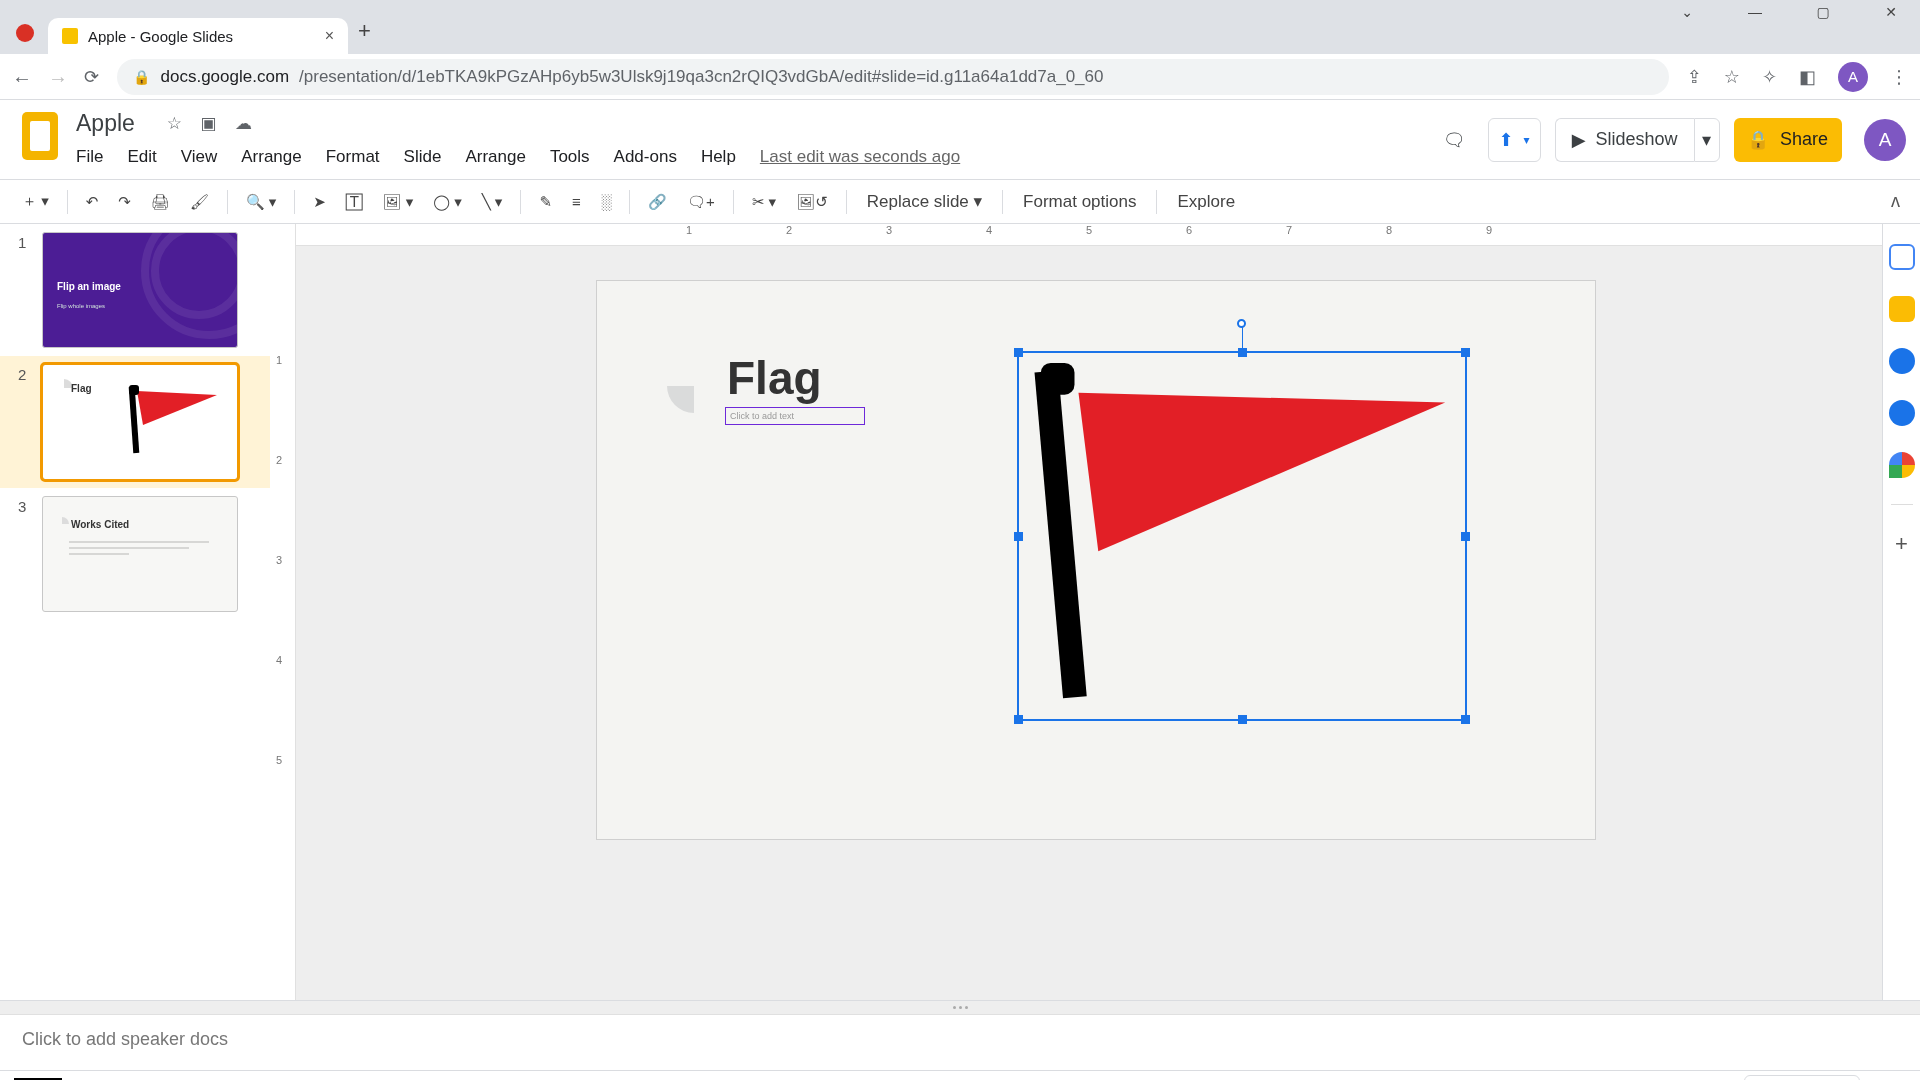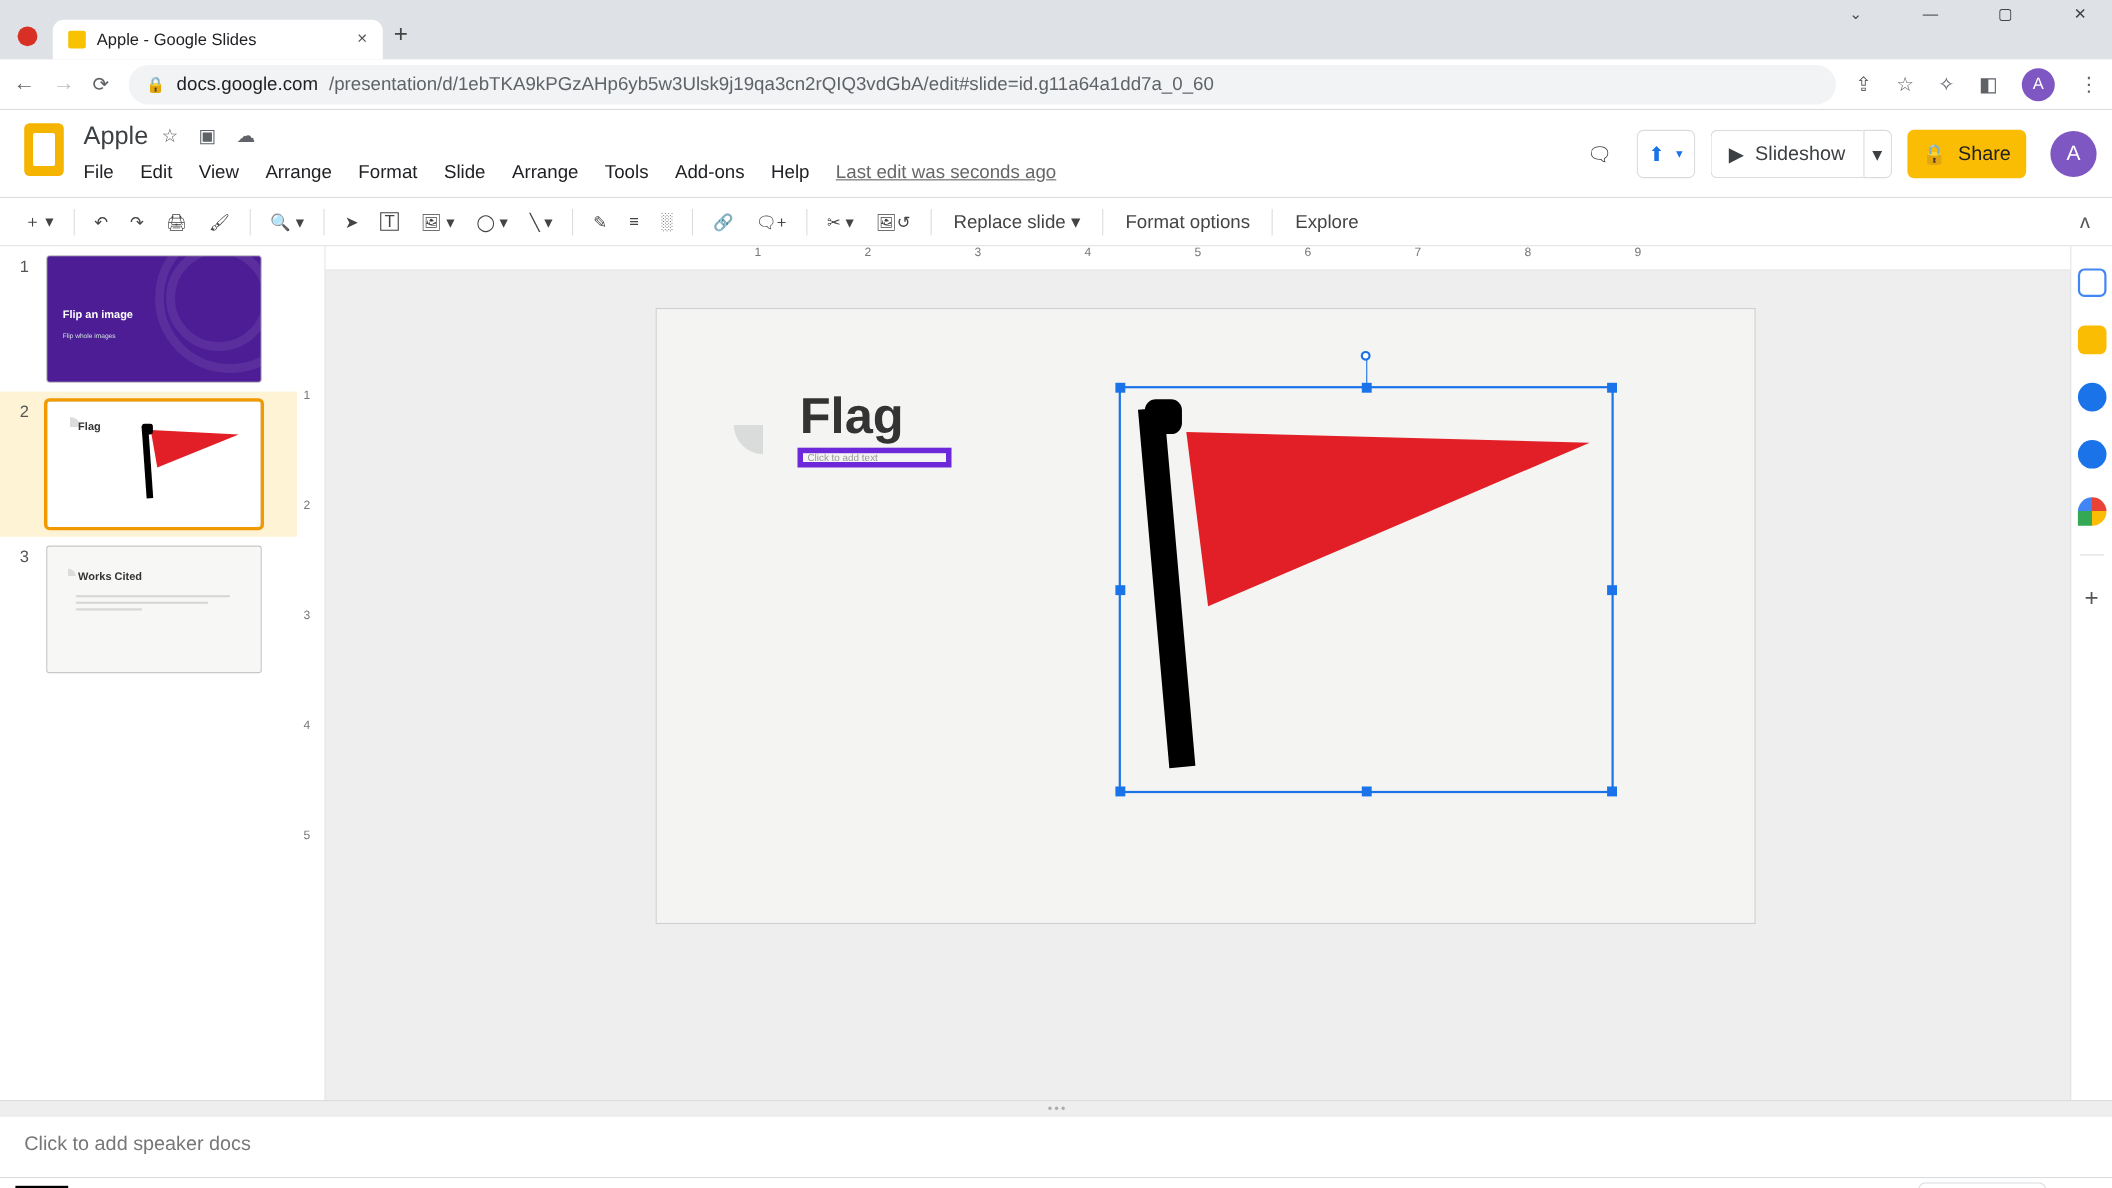--- a/index.html
+++ b/index.html
@@ -24,21 +24,21 @@
 .url-bar .lock { font-size: 14px; }
 .url-bar .url-host { color: #202124; }
 .addr-icons { display: flex; gap: 22px; align-items: center; color: #5f6368; font-size: 18px; }
 .avatar-a { width: 30px; height: 30px; border-radius: 50%; background: #7e57c2; color: #fff; display: flex; align-items: center; justify-content: center; font-size: 15px; }
 
 
 .gs-header { height: 80px; border-bottom: 1px solid #dadce0; display: flex; align-items: stretch; padding: 6px 14px 0 14px; }
 .gs-logo { width: 36px; height: 48px; margin: 6px 18px 0 8px; background: #f4b400; border-radius: 5px; position: relative; }
 .gs-logo::after { content: ""; position: absolute; inset: 9px 8px; background: #fff; border-radius: 2px; }
 .gs-title-block { display: flex; flex-direction: column; }
-.gs-title-row { display: flex; align-items: center; gap: 12px; height: 34px; }
+.gs-title-row { display: flex; align-items: center; gap: 32px; height: 34px; }
 .gs-title { font-size: 23px; color: #3c4043; }
 .gs-title-icons span { font-size: 17px; color: #5f6368; margin-right: 14px; }
 .gs-menu-row { display: flex; align-items: center; gap: 24px; font-size: 17px; color: #202124; height: 34px; }
 .gs-menu-row .lastedit { color: #666; text-decoration: underline; }
 .gs-header-right { margin-left: auto; display: flex; align-items: center; gap: 14px; padding-bottom: 6px; }
 .hr-btn { height: 44px; border: 1px solid #dadce0; border-radius: 6px; display: flex; align-items: center; padding: 0 14px; gap: 10px; font-size: 18px; color: #3c4043; background: #fff; }
 .hr-btn.present-up { color: #1a73e8; padding: 0 10px; }
 .hr-btn.slideshow { padding: 0 16px; }
 .hr-drop { width: 26px; justify-content: center; padding: 0; }
 .share-btn { background: #fbbc04; border: none; font-weight: 500; color: #222; }
@@ -74,21 +74,21 @@
 .thumb3 .t3-line { position: absolute; left: 26px; height: 2px; background: #d7d7d5; }
 
 .canvas-wrap { flex: 1; background: #eeeeee; position: relative; display: flex; }
 .vruler { width: 26px; background: #fff; border-right: 1px solid #e0e0e0; position: relative; }
 .vruler .tick, .hruler .tick { position: absolute; font-size: 11px; color: #777; }
 .hruler { position: absolute; left: 26px; right: 0; top: 0; height: 22px; background: #fff; border-bottom: 1px solid #e0e0e0; }
 .canvas-inner { position: absolute; left: 26px; top: 22px; right: 0; bottom: 0; overflow: hidden; }
 .slide { position: absolute; left: 300px; top: 34px; width: 1000px; height: 560px; background: #f4f4f2; border: 1px solid #cfcfcf; }
 .slide .arc { position: absolute; left: 70px; top: 78px; width: 54px; height: 54px; border-radius: 50%; background: conic-gradient(#dadbdb 0 90deg, transparent 90deg 360deg); transform: rotate(180deg); }
 .slide .slide-title { position: absolute; left: 130px; top: 70px; font-size: 46px; font-weight: 800; color: #333; }
-.slide .subtitle-box { position: absolute; left: 128px; top: 126px; width: 140px; height: 18px; border: 5px solid #6d28d9; font-size: 9px; color: #999; padding-left: 4px; display: flex; align-items: center; }
+.slide .subtitle-box { position: absolute; left: 128px; top: 126px; width: 140px; height: 18px; border: 1px solid #6d28d9; font-size: 9px; color: #999; padding-left: 4px; display: flex; align-items: center; }
 
 .sel-box { position: absolute; border: 2px solid #1a73e8; }
 .sel-box .handle { width: 9px; height: 9px; background: #1a73e8; position: absolute; }
 .sel-box .h-tl { left: -5px; top: -5px; } .sel-box .h-tr { right: -5px; top: -5px; }
 .sel-box .h-bl { left: -5px; bottom: -5px; } .sel-box .h-br { right: -5px; bottom: -5px; }
 .sel-box .h-t { left: calc(50% - 4px); top: -5px; } .sel-box .h-b { left: calc(50% - 4px); bottom: -5px; }
 .sel-box .h-l { left: -5px; top: calc(50% - 4px); } .sel-box .h-r { right: -5px; top: calc(50% - 4px); }
 .sel-box .rot { width: 9px; height: 9px; border: 2px solid #1a73e8; border-radius: 50%; background: #fff; position: absolute; left: calc(50% - 5px); top: -34px; }
 .sel-box .rot-line { width: 1px; height: 24px; background: #1a73e8; position: absolute; left: 50%; top: -26px; }
 

